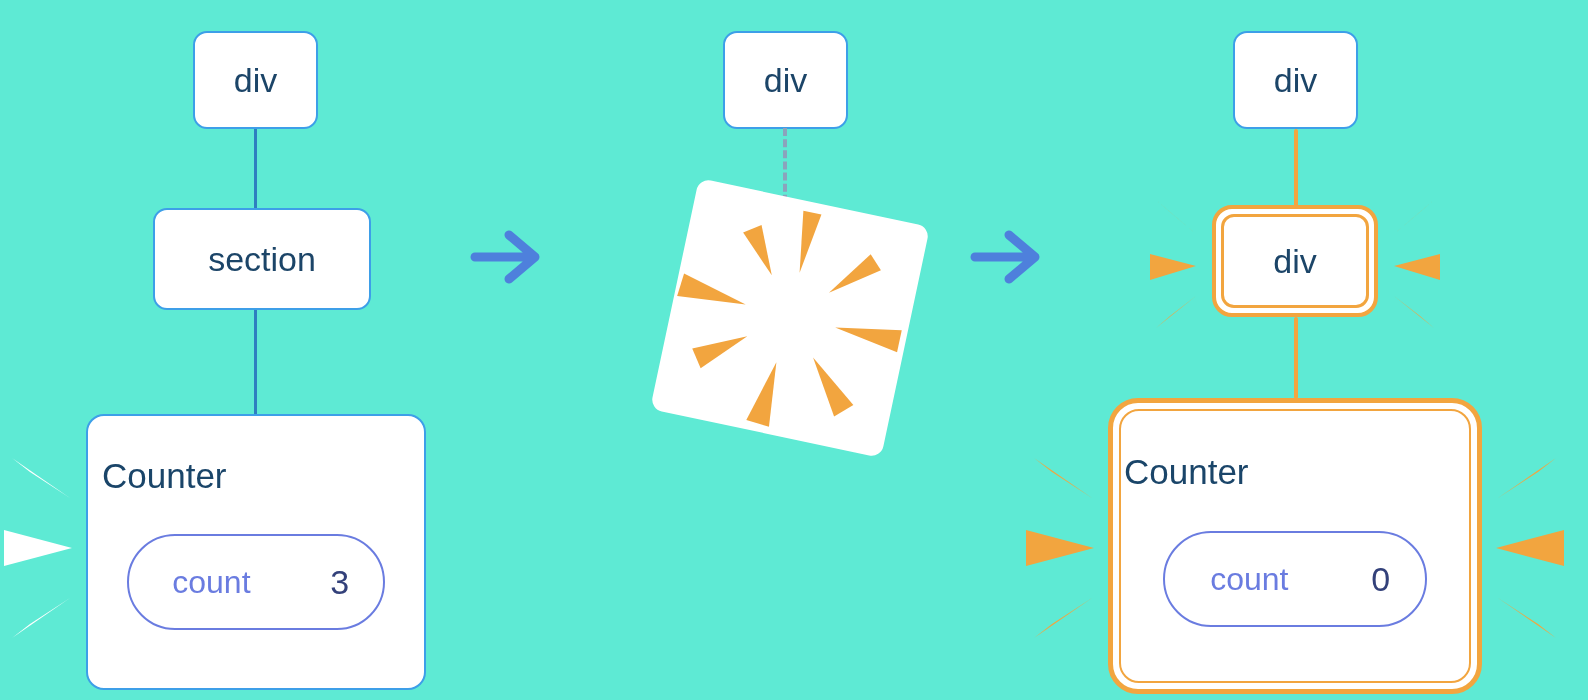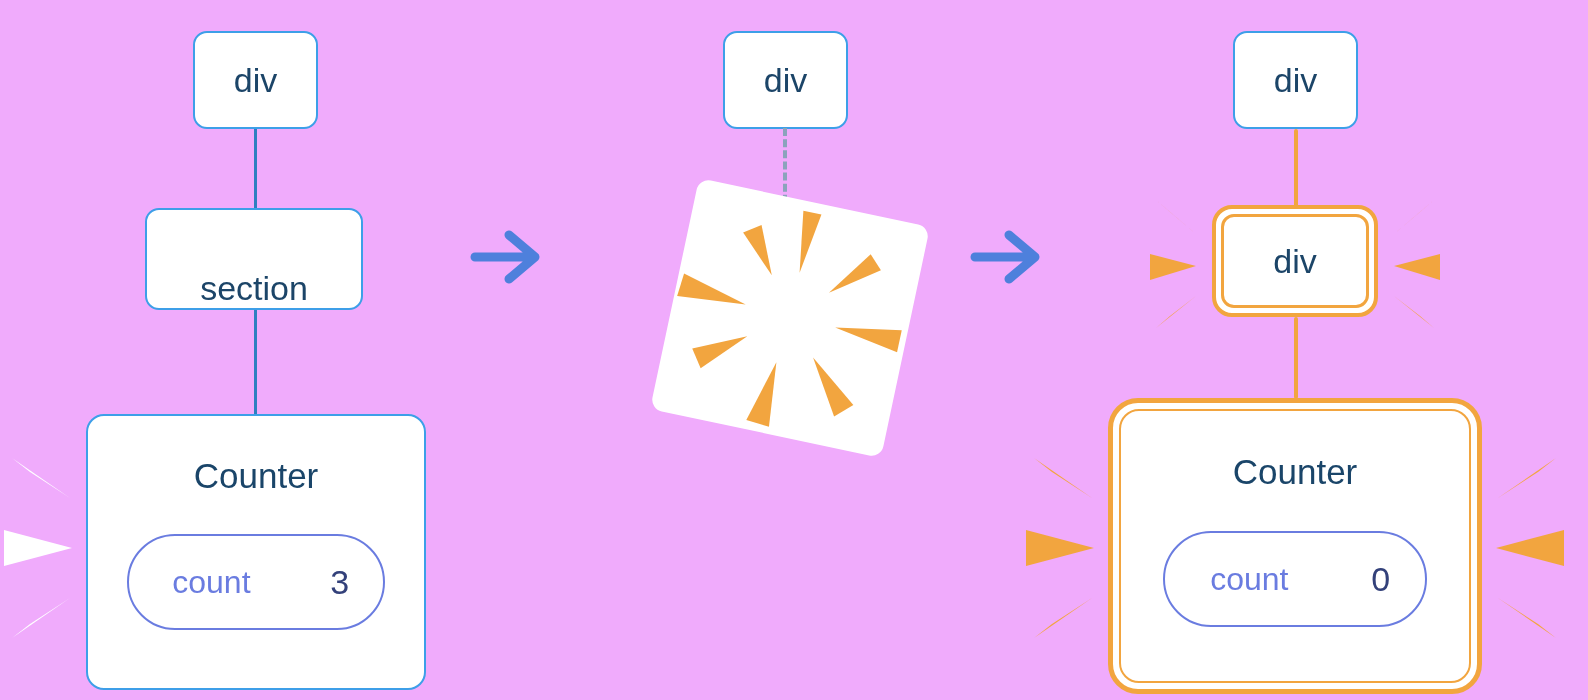--- a/index.html
+++ b/index.html
@@ -2,21 +2,21 @@
 <html><head>
 <meta charset="utf-8">
 <style>
   * { margin:0; padding:0; box-sizing:border-box; }
   html,body {
     width:1588px; height:700px;
     background:#23272f;
     overflow:hidden;
     font-family:"Liberation Sans", sans-serif;
   }
-  .canvas { position:relative; width:1588px; height:700px; background:#f0abfc; }
+  .canvas { position:relative; width:1588px; height:700px; background:#5eead4; }
 
   
   .tag-box {
     position:absolute;
     background:#ffffff;
     border:2.5px solid #3D9FE8;
     border-radius:14px;
     display:flex; align-items:center; justify-content:center;
     color:#1C4568; font-size:34px; font-weight:500;
   }
@@ -44,22 +44,21 @@
   .hl-inner {
     width:100%; height:100%;
     background:#ffffff;
     border:3px solid #F2A53F;
     display:flex; align-items:center; justify-content:center;
     color:#1C4568; font-size:34px; font-weight:500;
   }
 
   .counter-title {
     position:absolute;
-    text-align:center;
-    color:#1A4569; font-size:35px; font-weight:500;
+    color:#1A4569; font-size:35px; font-weight:500;padding-left:16px;
   }
 
   
   .pill {
     position:absolute;
     display:flex; align-items:center;
     background:#ffffff;
     border:2.5px solid #6A7CE0;
     border-radius:60px;
     overflow:hidden;
@@ -91,21 +90,21 @@
 <body>
 
 <div class="canvas">
 
   <div class="tag-box" style="left:193px; top:31px; width:125px; height:98px;">
     <span>div</span>
   </div>
 
   <div class="edge-blue" style="left:254px; top:129px; width:3px; height:80px;"></div>
 
-  <div class="tag-box" style="left:145px; top:208px; width:218px; height:102px;align-items:flex-end;">
+  <div class="tag-box" style="left:153px; top:208px; width:218px; height:102px;">
     <span>section</span>
   </div>
 
   <div class="edge-blue" style="left:254px; top:310px; width:3px; height:105px;"></div>
 
   <div class="big-box" style="left:86px; top:414px; width:340px; height:276px;"></div>
 
   <div class="counter-title" style="left:86px; top:456px; width:340px;">Counter</div>
 
   <div class="pill" style="left:127px; top:534px; width:258px; height:96px;">

